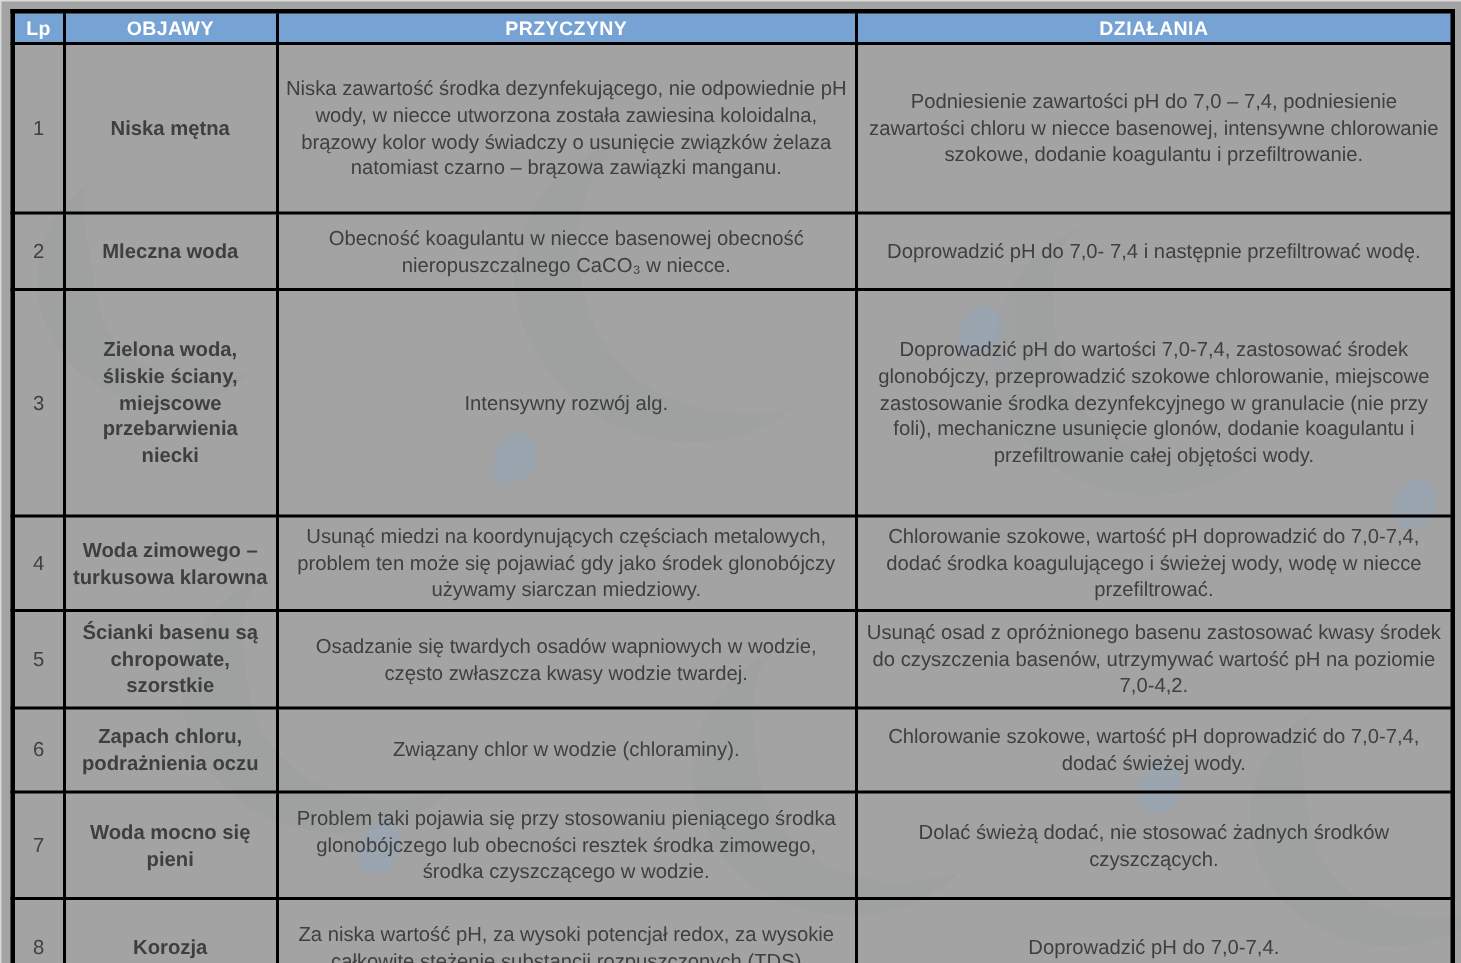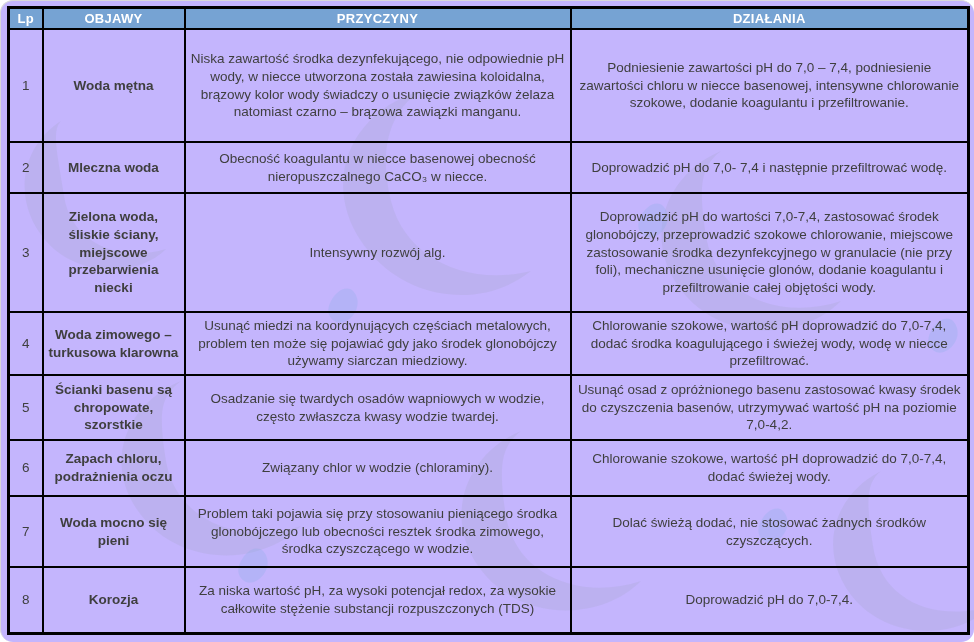--- a/index.html
+++ b/index.html
@@ -5,26 +5,25 @@
   html, body {
     margin: 0;
     padding: 0;
     background: #ffffff;
     font-family: "Liberation Sans", "DejaVu Sans", sans-serif;
   }
   .page {
     position: relative;
     width: 974px;
     height: 642px;
-    background: #c4b5fd;
+    background: #a3a3a3;
     overflow: hidden;
     box-sizing: border-box;
     border-left: 1px solid #d9d9d9;
     border-top: 1px solid #d9d9d9;
-    border-radius: 13px;
   }
   .watermark {
     position: absolute;
     inset: 0;
     z-index: 0;
     pointer-events: none;
   }
   table.problems {
     position: absolute;
     left: 6px;
@@ -59,21 +58,21 @@
     line-height: 1.32;
     background: transparent;
   }
   td.col-objawy {
     font-weight: bold;
     color: #333333;
   }
   td.col-lp { font-size: 13px; }
   tr.r1 td { height: 113px; }
   tr.r2 td { height: 51px; }
-  tr.r3 td { height: 119px; }
+  tr.r3 td { height: 151px; }
   tr.r4 td { height: 63px; }
   tr.r5 td { height: 65px; }
   tr.r6 td { height: 56px; }
   tr.r7 td { height: 71px; }
   tr.r8 td { height: 66px; }
 </style>
 </head>
 <body>
 
 <div class="page">
@@ -107,21 +106,21 @@
       <tr>
         <th>Lp</th>
         <th>OBJAWY</th>
         <th>PRZYCZYNY</th>
         <th>DZIAŁANIA</th>
       </tr>
     </thead>
     <tbody>
       <tr class="r1">
         <td class="col-lp">1</td>
-        <td class="col-objawy">Woda mętna</td>
+        <td class="col-objawy">Niska mętna</td>
         <td class="col-przyczyny">Niska zawartość środka dezynfekującego, nie odpowiednie pH wody, w niecce utworzona została zawiesina koloidalna, brązowy kolor wody świadczy o usunięcie związków żelaza natomiast czarno – brązowa zawiązki manganu.</td>
         <td class="col-dzialania">Podniesienie zawartości pH do 7,0 – 7,4, podniesienie zawartości chloru w niecce basenowej, intensywne chlorowanie szokowe, dodanie koagulantu i przefiltrowanie.</td>
       </tr>
       <tr class="r2">
         <td class="col-lp">2</td>
         <td class="col-objawy">Mleczna woda</td>
         <td class="col-przyczyny">Obecność koagulantu w niecce basenowej obecność nieropuszczalnego CaCO₃ w niecce.</td>
         <td class="col-dzialania">Doprowadzić pH do 7,0- 7,4 i następnie przefiltrować wodę.</td>
       </tr>
       <tr class="r3">

